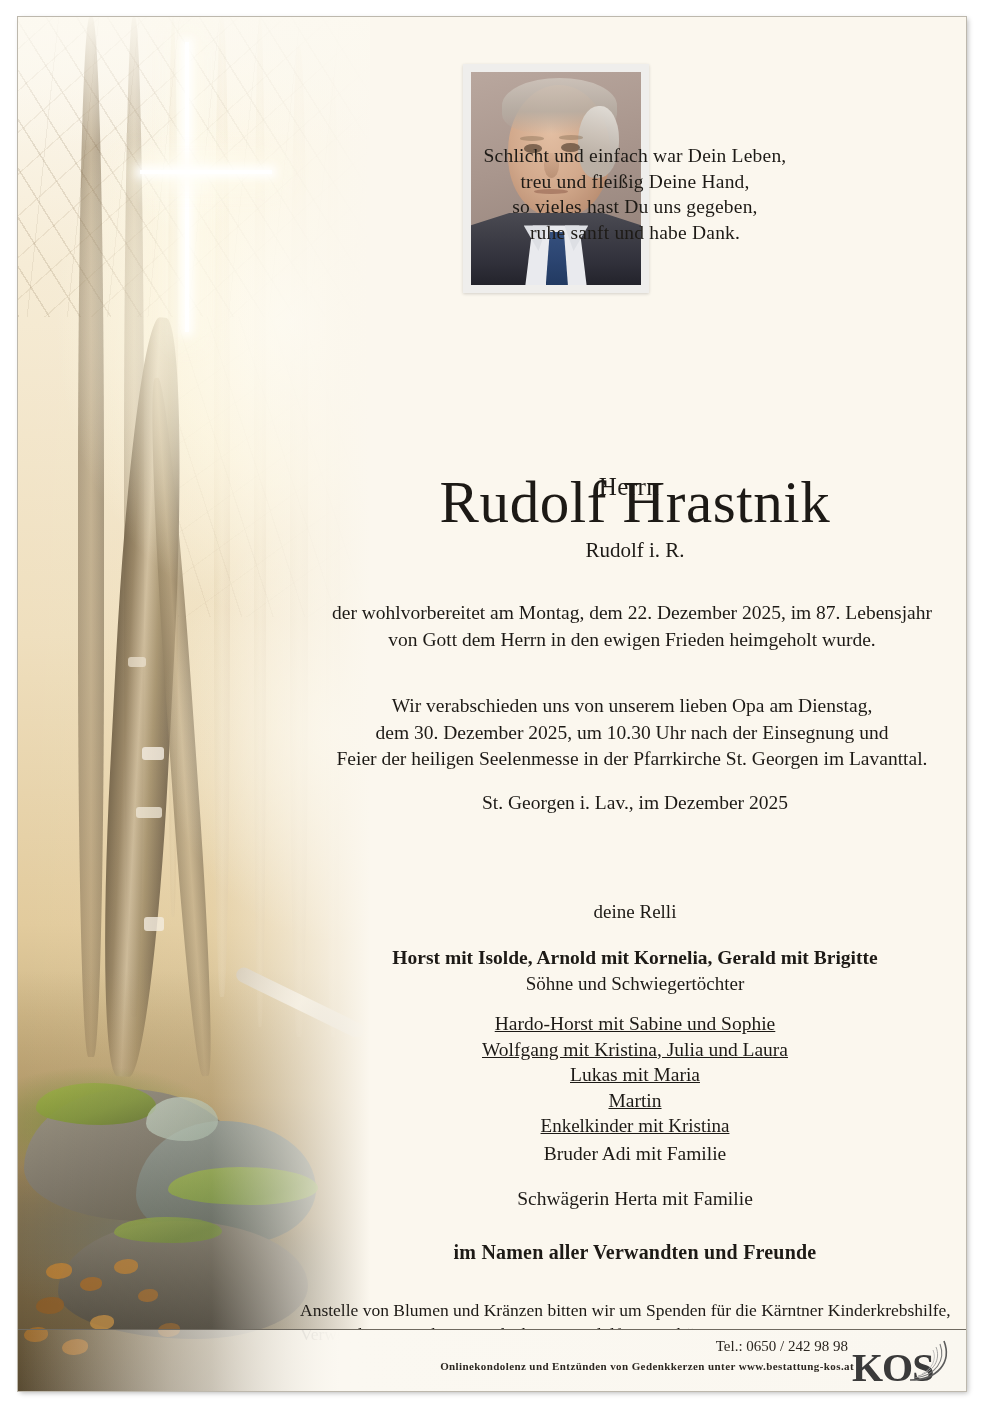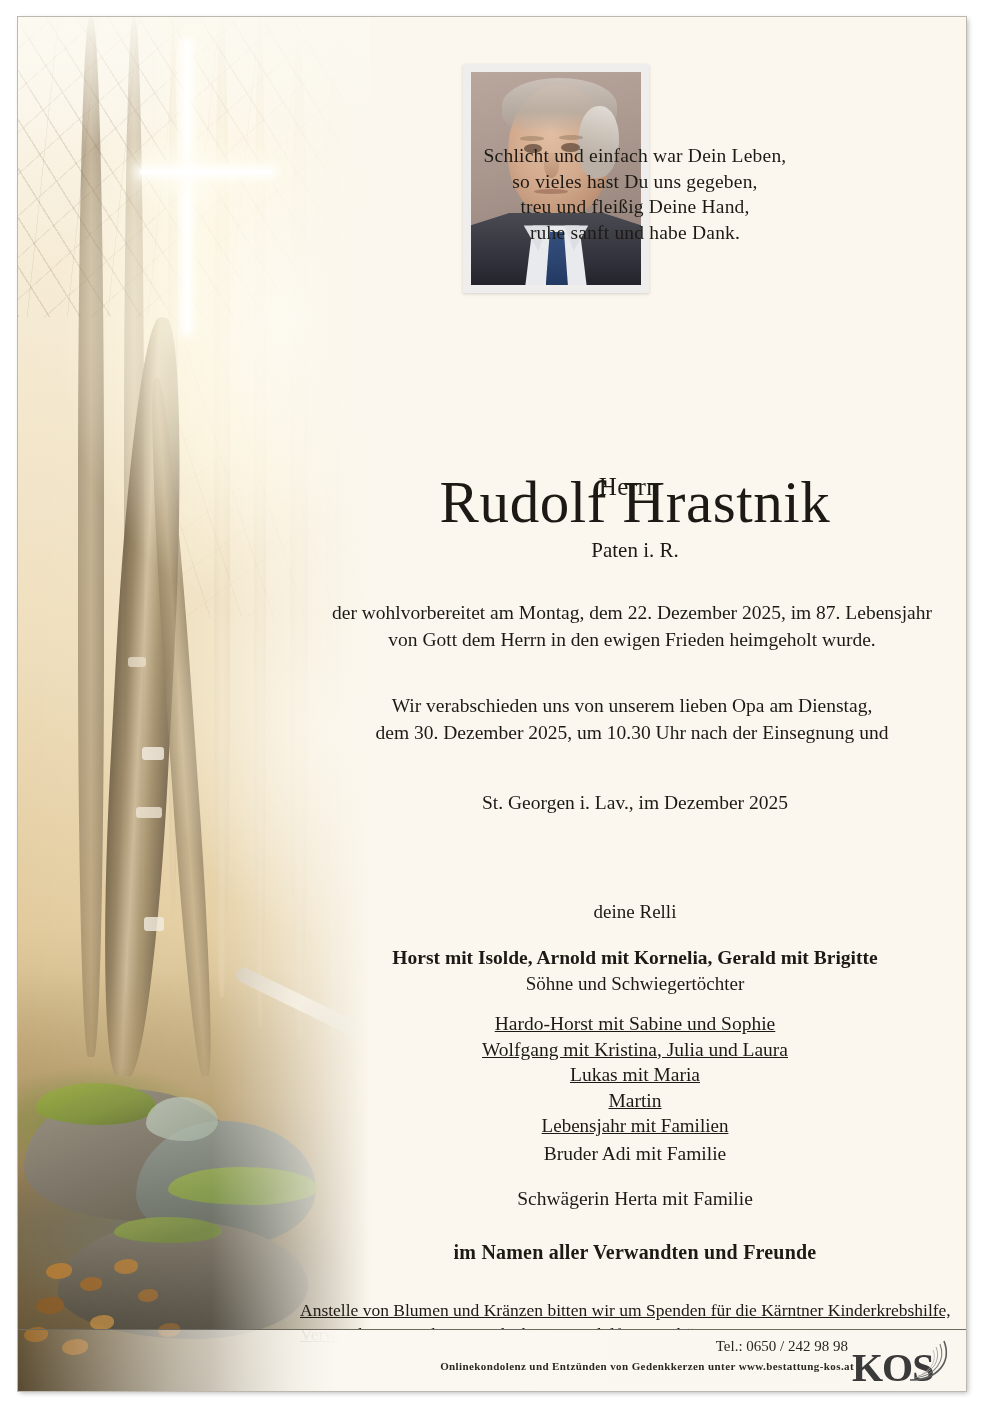--- a/index.html
+++ b/index.html
@@ -279,21 +279,21 @@
   .donation {
     position: absolute;
     left: 282px;
     right: 28px;
     top: 1281px;
     text-align: center;
     font-size: 17.5px;
     line-height: 24px;
     color: #1d1a16;
   }
-  .donation div { white-space: nowrap; text-decoration: underline; }
+  .donation div { white-space: nowrap; }
 
   
   .footer {
     position:absolute;
     left: 0; right: 0; bottom: 0;
     height: 62px;
     border-top: 1px solid #6f6a60;
     background: linear-gradient(90deg, rgba(250,246,237,.0) 0%, rgba(250,246,237,.55) 16%, #fbf8f1 34%, #faf7f0 100%);
   }
   .footer .tel {
@@ -414,55 +414,56 @@
         <div class="p-collarL"></div>
         <div class="p-collarR"></div>
         <div class="p-tie"></div>
       </div>
     </div>
 
     <div class="content">
 
       <div class="poem">
         <div>Schlicht und einfach war Dein Leben,</div>
+        <div>treu und fleißig Deine Hand,</div>
         <div>so vieles hast Du uns gegeben,</div>
-        <div>treu und fleißig Deine Hand,</div>
         <div>ruhe sanft und habe Dank.</div>
       </div>
 
 
       <div class="herrn">Herrn</div>
       <div class="bigname">Rudolf Hrastnik</div>
-      <div class="profession">Paten i. R.</div>
+      <div class="profession">Rudolf i. R.</div>
 
       <div class="passing">
         <div>der wohlvorbereitet am Montag, dem 22. Dezember 2025, im 87. Lebensjahr</div>
         <div>von Gott dem Herrn in den ewigen Frieden heimgeholt wurde.</div>
       </div>
 
       <div class="farewell">
         <div>Wir verabschieden uns von unserem lieben Opa am Dienstag,</div>
         <div>dem 30. Dezember 2025, um 10.30 Uhr nach der Einsegnung und</div>
+        <div>Feier der heiligen Seelenmesse in der Pfarrkirche St. Georgen im Lavanttal.</div>
       </div>
 
       <div class="placedate">St. Georgen i. Lav., im Dezember 2025</div>
 
       <div class="widow">deine Relli</div>
 
       <div class="sons">
         <div class="lead">Horst mit Isolde, Arnold mit Kornelia, Gerald mit Brigitte</div>
         <div class="sub">Söhne und Schwiegertöchter</div>
       </div>
 
       <div class="grandkids">
         <div>Hardo-Horst mit Sabine und Sophie</div>
         <div>Wolfgang mit Kristina, Julia und Laura</div>
         <div>Lukas mit Maria</div>
         <div>Martin</div>
-        <div class="sub">Lebensjahr mit Familien</div>
+        <div class="sub">Enkelkinder mit Kristina</div>
       </div>
 
       <div class="brother">Bruder Adi mit Familie</div>
       <div class="sister">Schwägerin Herta mit Familie</div>
       <div class="allnames">im Namen aller Verwandten und Freunde</div>
     </div>
 
     <div class="donation">
       <div>Anstelle von Blumen und Kränzen bitten wir um Spenden für die Kärntner Kinderkrebshilfe,</div>
       <div>Verwendungszweck: „In Gedenken an Rudolf Hrastnik“, IBAN: AT62 2070 6050 0003 4800.</div>

